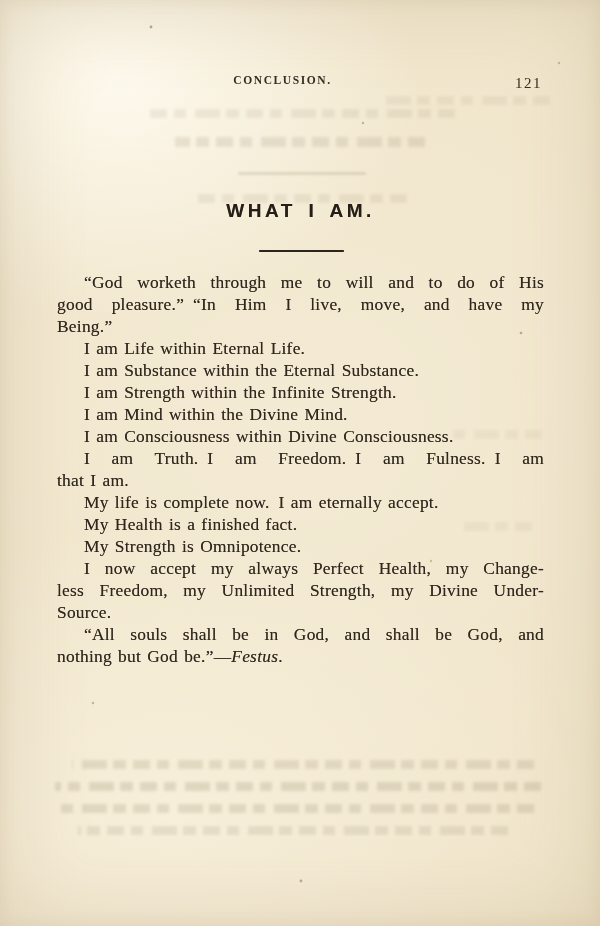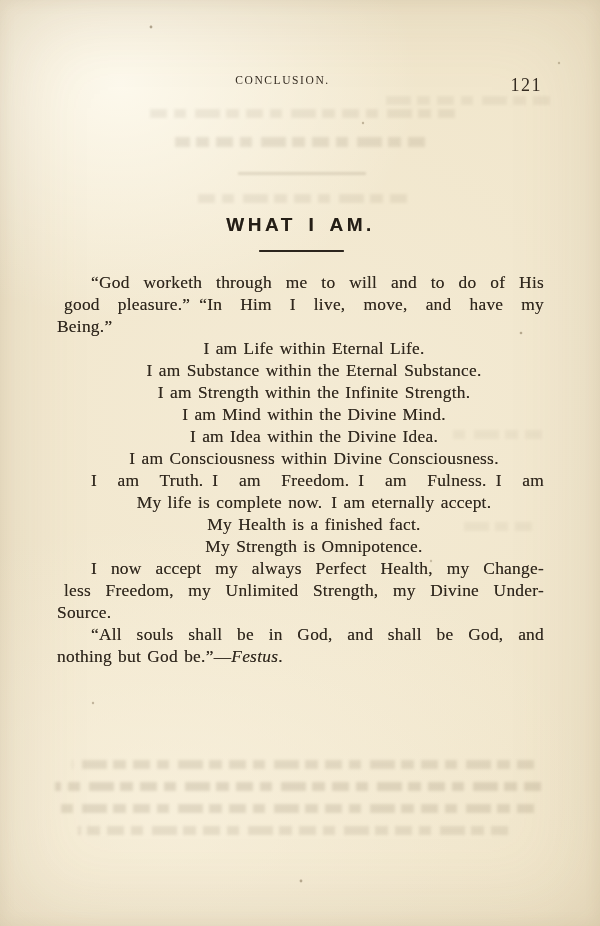--- a/index.html
+++ b/index.html
@@ -33,36 +33,36 @@
     width: 487px;
     height: 20px;
   }
   .running-title {
     position: absolute;
     left: 0;
     right: 36px;
     text-align: center;
     font-size: 11.5px;
     letter-spacing: 1.6px;
-    font-weight: 400;
+    font-weight: 700;
     color: #352c22;
   }
   .page-number {
     position: absolute;
     right: 2px;
     top: 1px;
-    font-size: 18px;
+    font-size: 15px;
     letter-spacing: 1.5px;
     color: #352c22;
   }
 
   
   .section-title {
     position: absolute;
-    top: 214px;
+    top: 200px;
     left: 57px;
     width: 487px;
     text-align: center;
     font-family: "Liberation Sans", sans-serif;
     font-weight: 700;
     font-size: 19px;
     letter-spacing: 3.5px;
     word-spacing: 4px;
     color: #241e16;
     text-shadow: 0 0 0.5px rgba(36,30,22,0.55);
@@ -85,22 +85,22 @@
     left: 57px;
     width: 487px;
     font-size: 17.4px;
     line-height: 22px;
     letter-spacing: 0.25px;
     word-spacing: 1.6px;
     color: var(--ink, #2f271d);
     text-shadow: 0 0 0.45px rgba(47,39,29,0.55);
   }
   .line { text-align: left; white-space: normal; }
-  .line.just { text-align: justify; text-align-last: justify; margin-left: 7px; }
-  .line.indent { text-indent: 27px; text-align: center; }
+  .line.just { text-align: justify; text-align-last: justify; }
+  .line.indent { text-indent: 27px; }
   .line i { font-style: italic; }
 
   
   .ghost {
     position: absolute;
     height: 9px;
     filter: blur(1.4px);
     transform: scaleX(-1);
     background-image: repeating-linear-gradient(90deg,
       #6f5f45 0 17px, transparent 17px 24px,
@@ -167,23 +167,23 @@
   <div class="title-rule"></div>
 
   <div class="body-text">
       <div class="line just indent">“God worketh through me to will and to do of His</div>
       <div class="line just">good pleasure.” “In Him I live, move, and have my</div>
       <div class="line">Being.”</div>
       <div class="line indent">I am Life within Eternal Life.</div>
       <div class="line indent">I am Substance within the Eternal Substance.</div>
       <div class="line indent">I am Strength within the Infinite Strength.</div>
       <div class="line indent">I am Mind within the Divine Mind.</div>
-      <div class="line indent">I am Idea within the Divine Idea.</div>
       <div class="line indent">I am Consciousness within Divine Consciousness.</div>
       <div class="line just indent">I am Truth. I am Freedom. I am Fulness. I am</div>
+      <div class="line">that I am.</div>
       <div class="line indent">My life is complete now. I am eternally accept.</div>
       <div class="line indent">My Health is a finished fact.</div>
       <div class="line indent">My Strength is Omnipotence.</div>
       <div class="line just indent">I now accept my always Perfect Health, my Change-</div>
       <div class="line just">less Freedom, my Unlimited Strength, my Divine Under-</div>
       <div class="line">Source.</div>
       <div class="line just indent">“All souls shall be in God, and shall be God, and</div>
       <div class="line"><span>nothing but God be.”—</span><i>Festus</i><span>.</span></div>
     </div>
 

